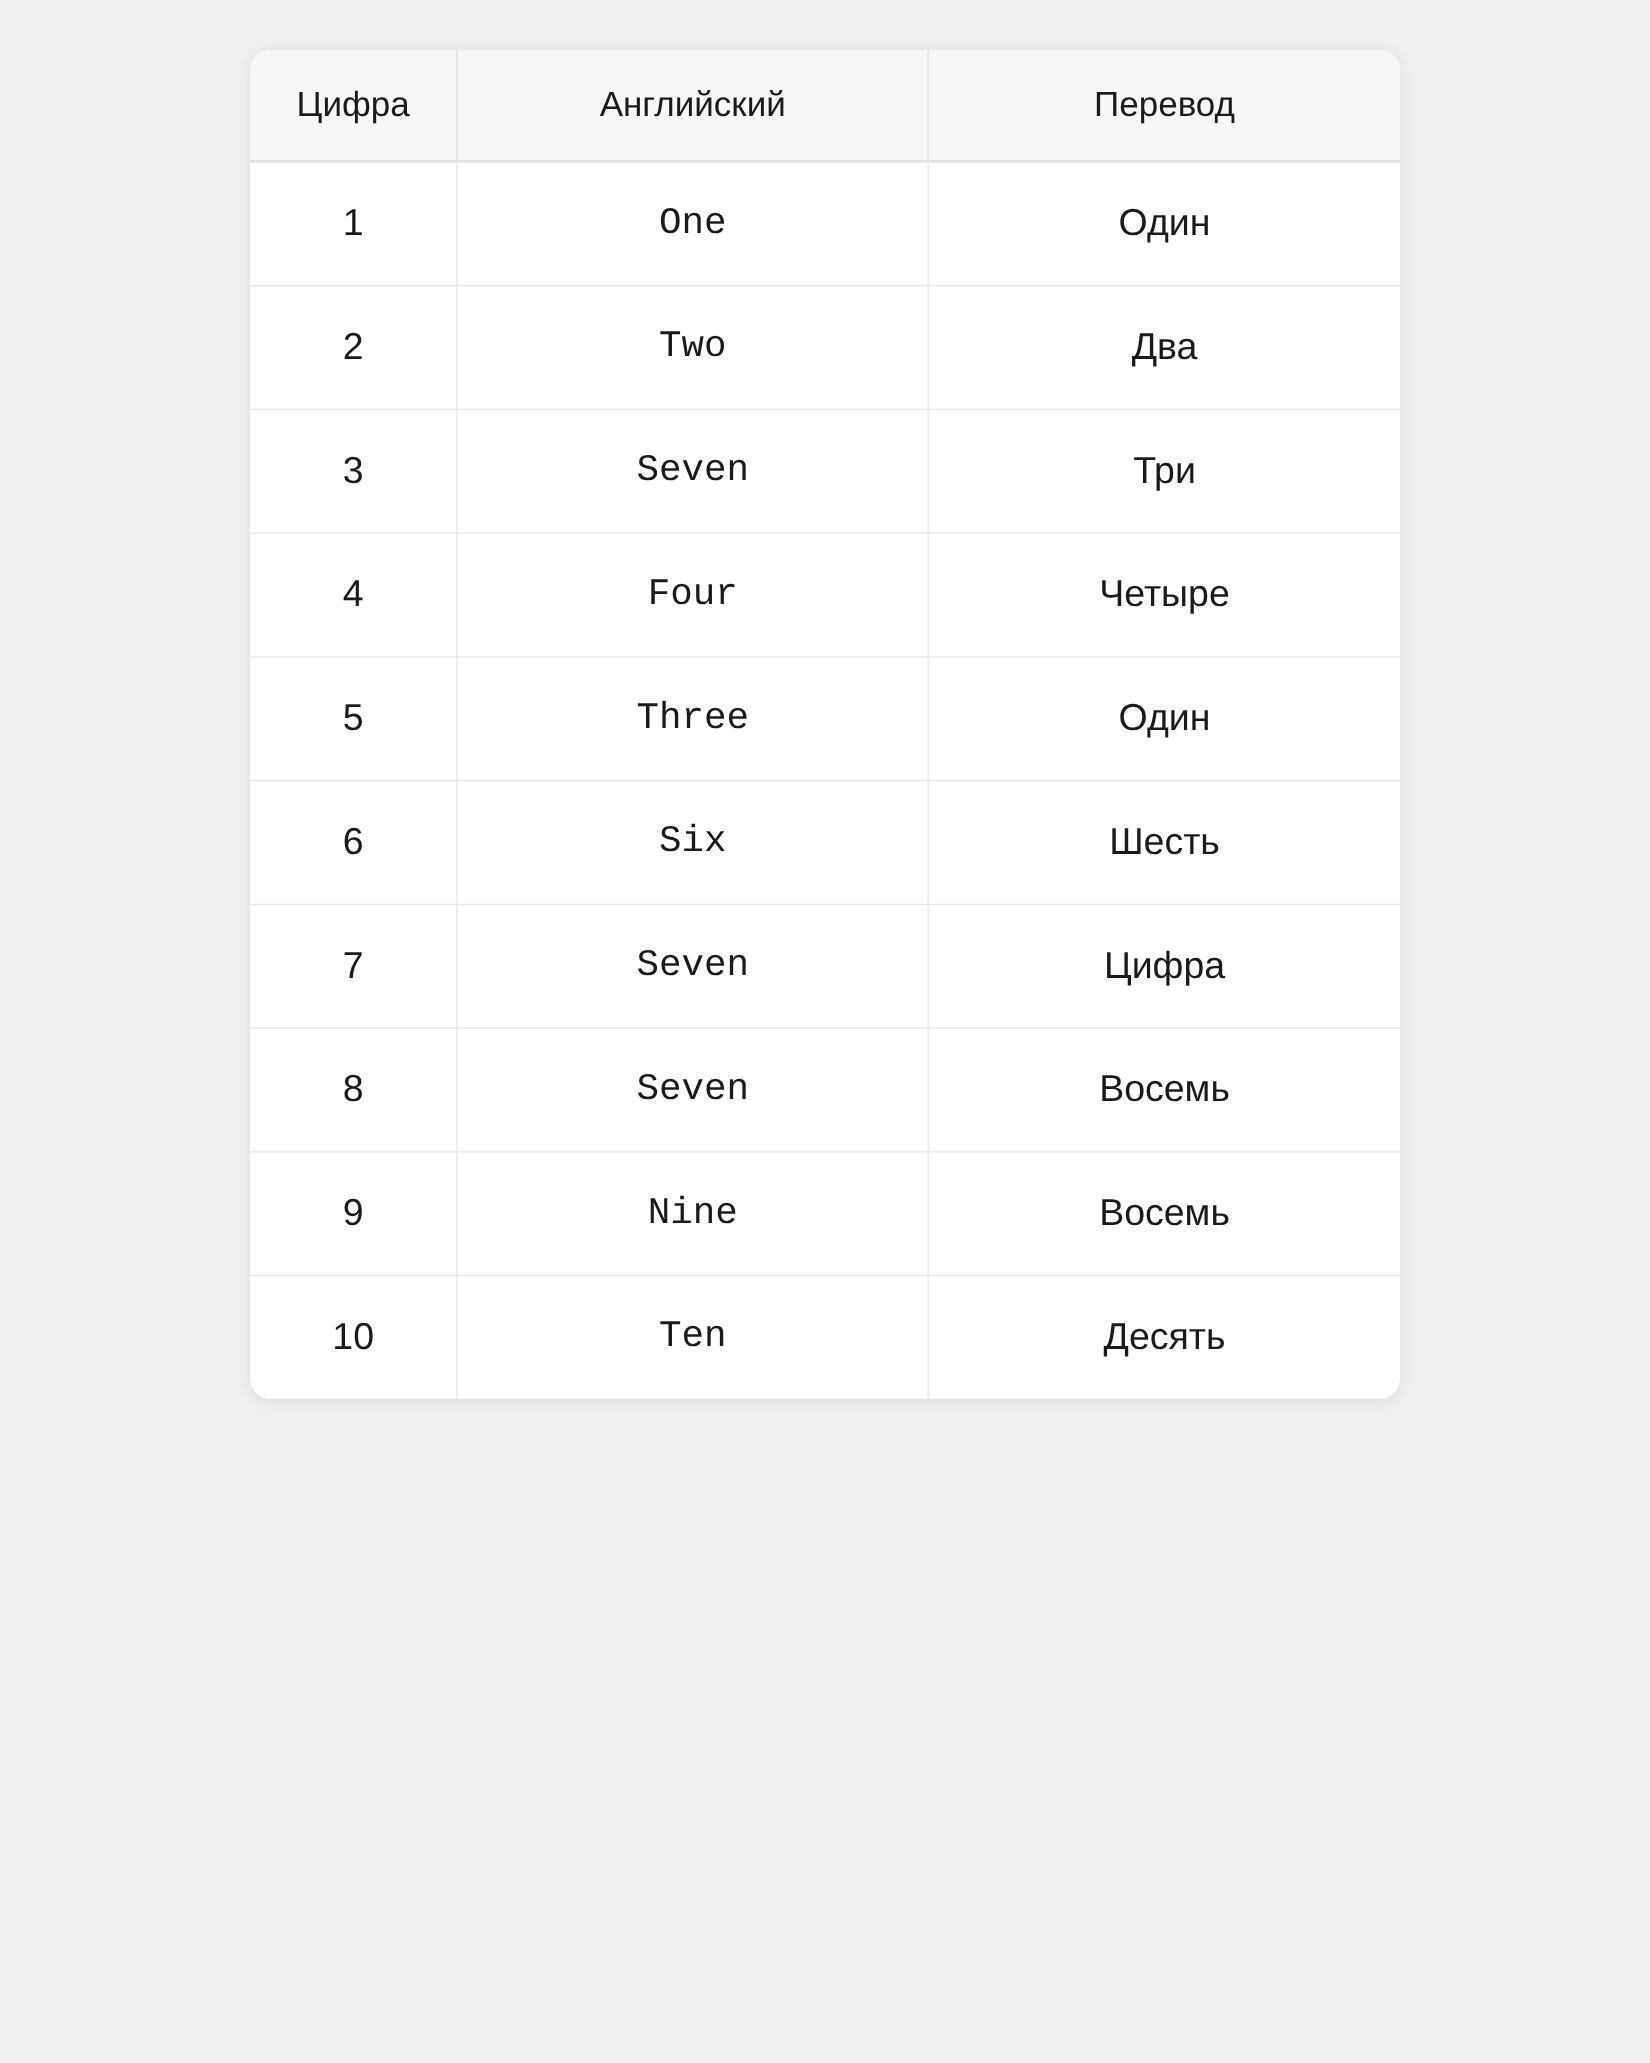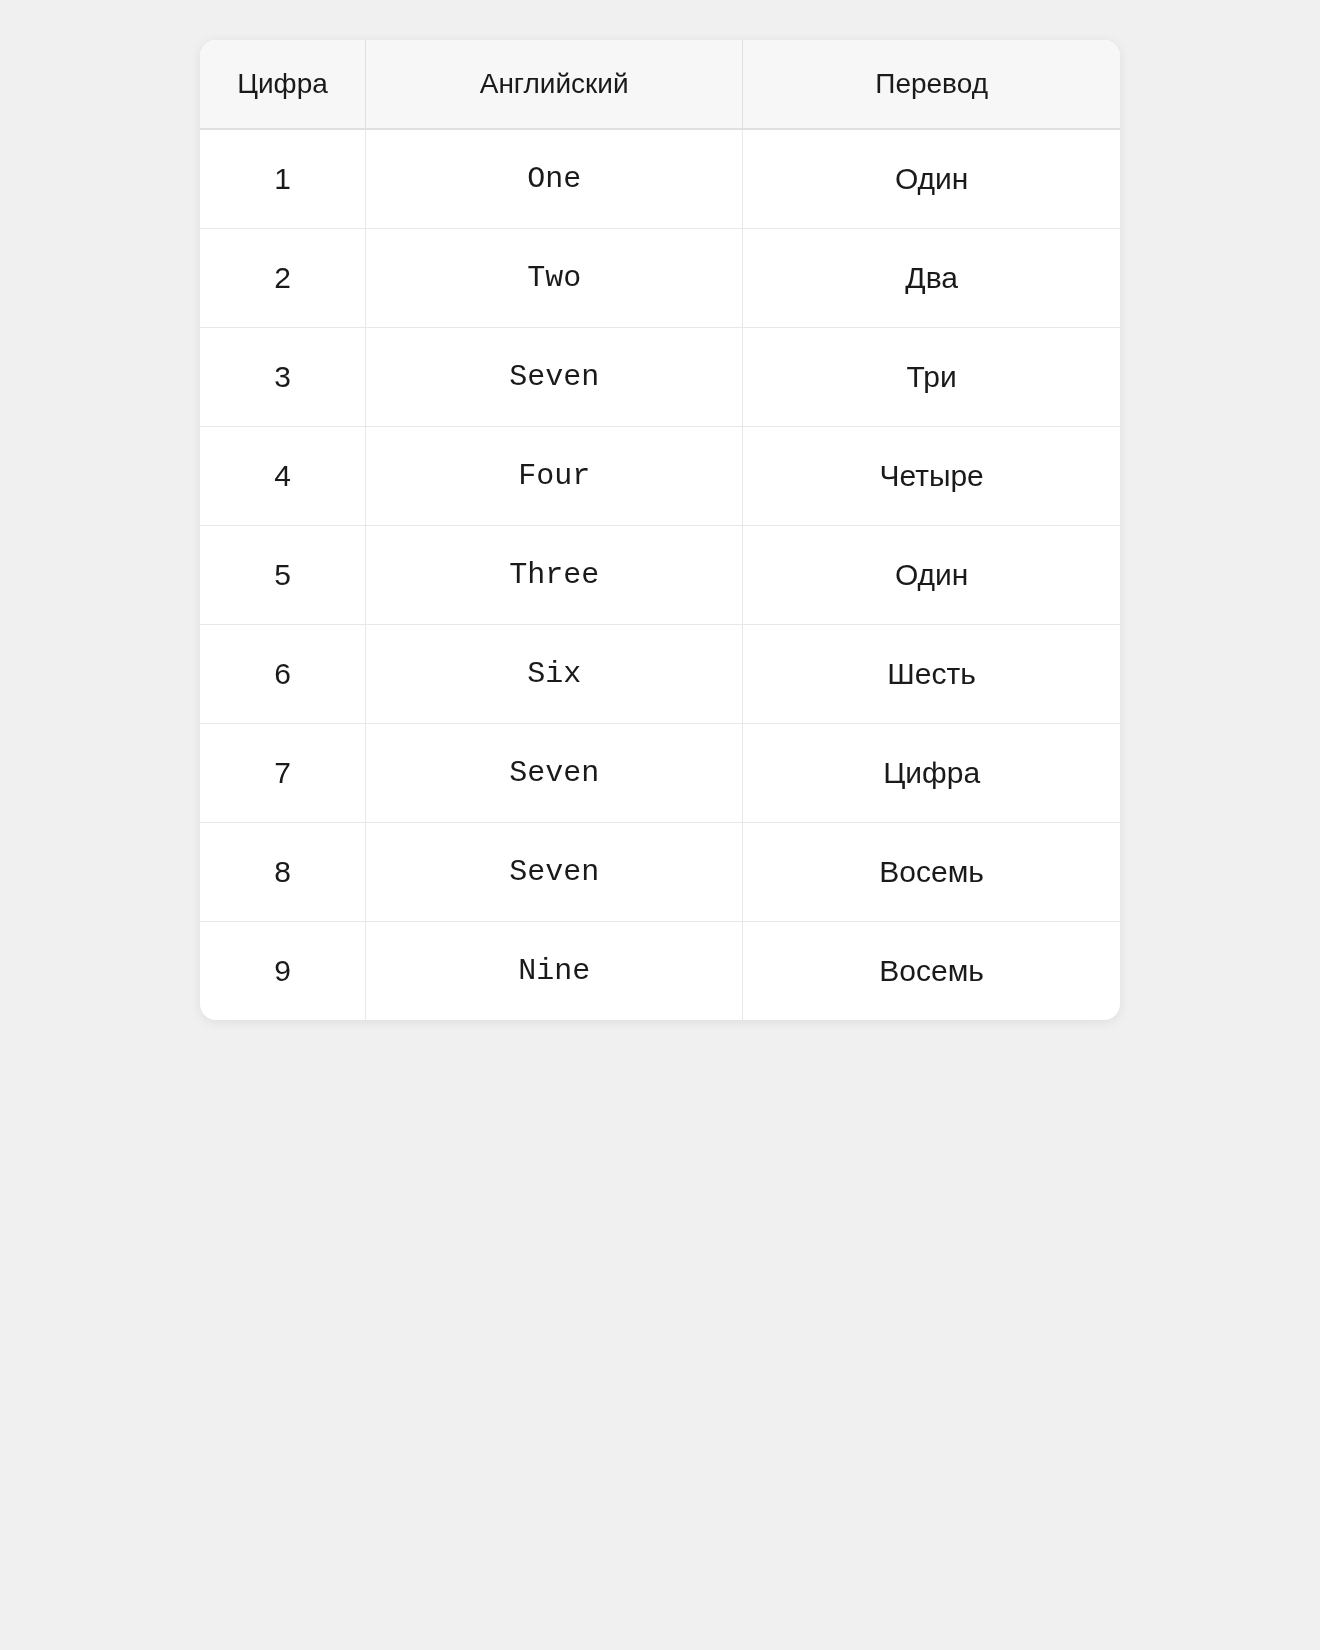--- a/index.html
+++ b/index.html
@@ -138,15 +138,20 @@
         <tr>
           <td>8</td>
           <td>Seven</td>
           <td>Восемь</td>
         </tr>
         <tr>
           <td>9</td>
           <td>Nine</td>
           <td>Восемь</td>
         </tr>
+        <tr>
+          <td>10</td>
+          <td>Ten</td>
+          <td>Десять</td>
+        </tr>
       </tbody>
   </table>
 </div>
 
 </body></html>

